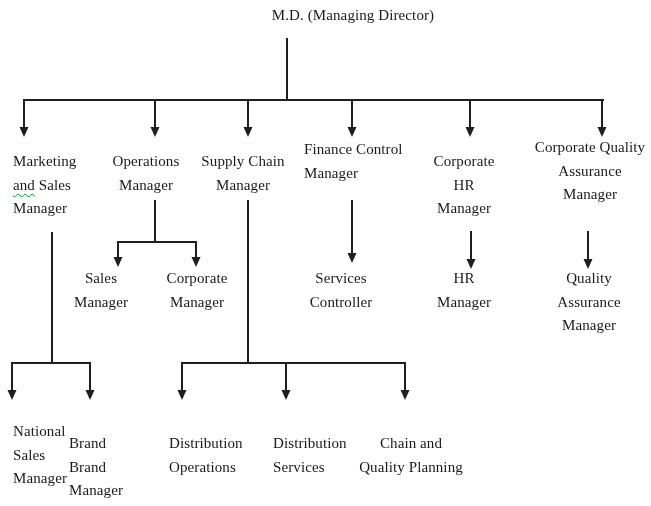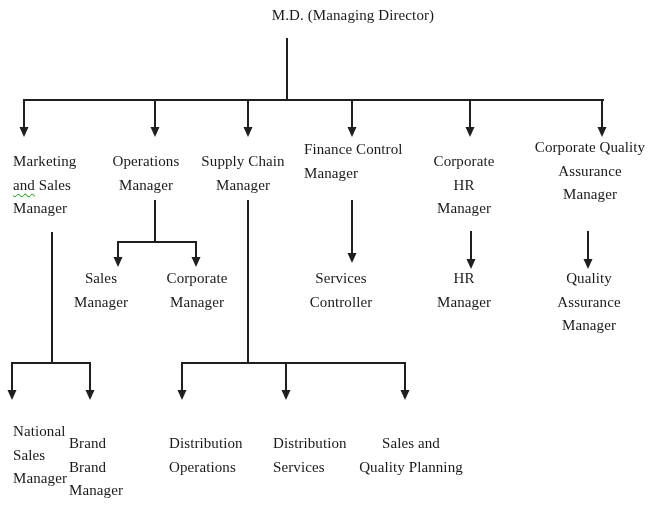--- a/index.html
+++ b/index.html
@@ -201,17 +201,17 @@
     <div>Distribution</div>
     <div>Operations</div>
   </div>
 
   <div class="node n-distribution-services">
     <div>Distribution</div>
     <div>Services</div>
   </div>
 
   <div class="node center n-demand-supply">
-    <div>Sales and</div>
+    <div>Chain and</div>
     <div>Quality Planning</div>
   </div>
 
 </div>
 
 </body></html>

